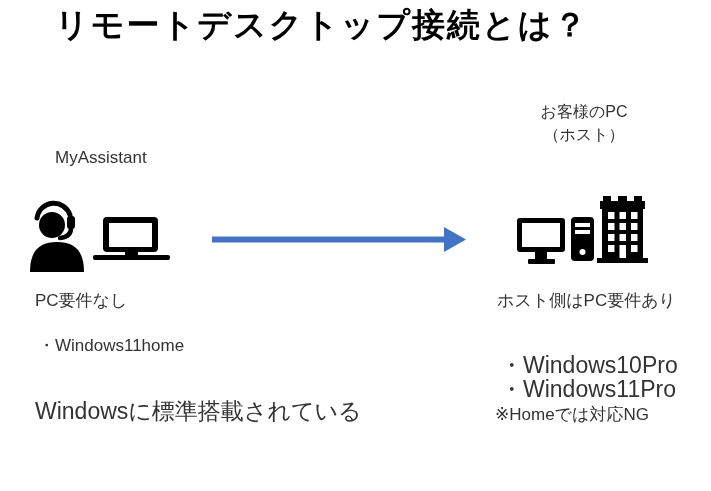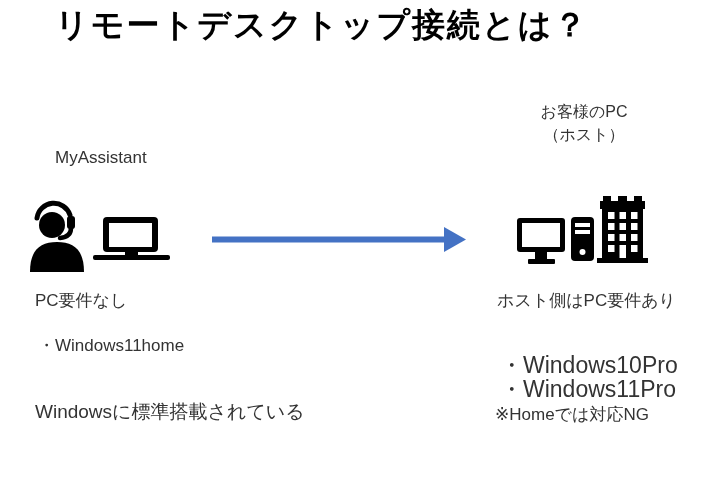--- a/index.html
+++ b/index.html
@@ -42,21 +42,21 @@
     line-height: 23px;
   }
   .icon svg { display: block; width: 100%; height: 100%; }
   .icon-person   { left: 28px;  top: 196px; width: 58px; height: 76px; }
   .icon-laptop   { left: 93px;  top: 215px; width: 78px; height: 46px; }
   .icon-arrow    { left: 210px; top: 224px; width: 258px; height: 32px; }
   .icon-desktop  { left: 516px; top: 216px; width: 78px; height: 48px; }
   .icon-building { left: 596px; top: 196px; width: 53px; height: 68px; }
   .left-req  { left: 35px; top: 289px; font-size: 17px; white-space: nowrap; }
   .left-bullets { left: 38px; top: 334px; font-size: 17px; line-height: 24px; white-space: nowrap; }
-  .left-note { left: 35px; top: 400px; font-size: 19px; line-height: 23px; white-space: nowrap; }
+  .left-note { left: 35px; top: 400px; font-size: 23px; line-height: 23px; white-space: nowrap; }
   .right-req { left: 497px; top: 289px; font-size: 17px; white-space: nowrap; }
   .right-bullets { left: 500px; top: 353px; font-size: 23px; line-height: 24px; white-space: nowrap; }
   .right-note { left: 495px; top: 403px; font-size: 17px; white-space: nowrap; }
   .ink  { fill: var(--icon-color); }
   .hole { fill: var(--bg-color); }
   .band { stroke: var(--icon-color); fill: none; }
   .arrow-fill { fill: var(--arrow-color); }
 </style>
 </head>
 <body>

